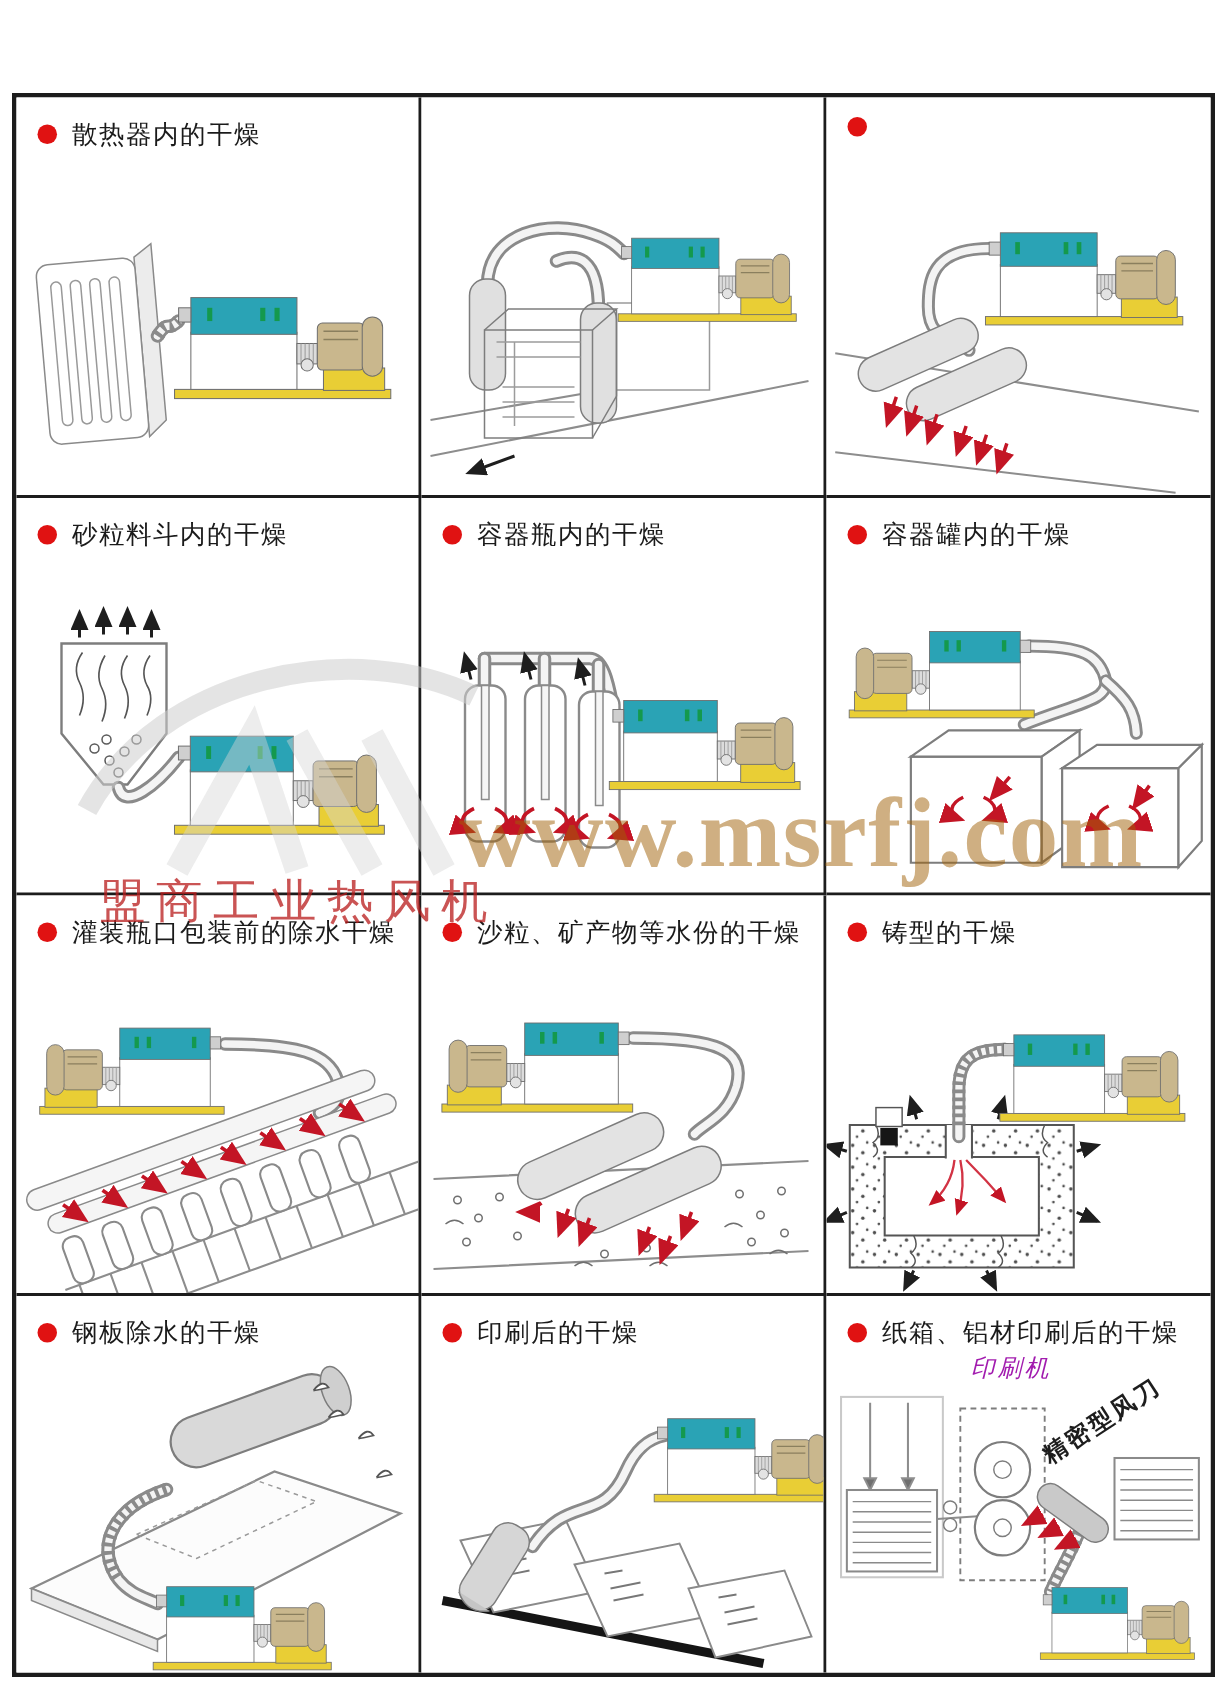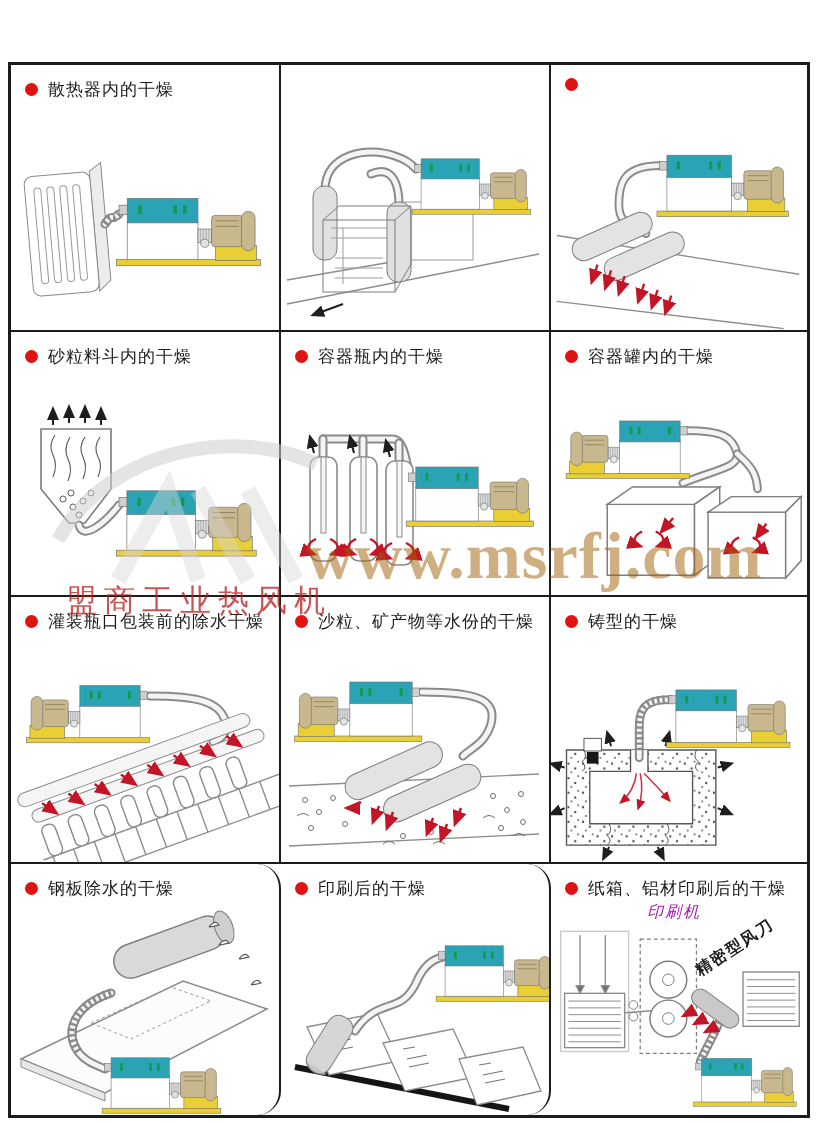--- a/index.html
+++ b/index.html
@@ -13,21 +13,21 @@
     display:grid;
     grid-template-columns:270px 270px 1fr;
     grid-template-rows:267px 265px 267px 1fr;
     background:#ffffff;z-index:1;
   }
   .cell{
     position:relative;border-right:2px solid #1c1c1c;border-bottom:2px solid #1c1c1c;
     box-sizing:border-box;overflow:hidden;background:#fff;
   }
   .cell.last-col{border-right:none;}
-  .cell.last-row{border-bottom:none;border-radius:24px;}
+  .cell.last-row{border-bottom:none;}
   .cell-title{
     position:absolute;top:13px;left:14px;right:6px;display:flex;align-items:center;gap:10px;
     z-index:3;
   }
   .bullet{width:13px;height:13px;border-radius:50%;background:#e01212;flex:0 0 13px;}
   .title-text{
     font-size:17px;color:#1a1a1a;font-weight:500;letter-spacing:1px;white-space:nowrap;
   }
   .illus{position:absolute;left:0;bottom:0;width:100%;height:222px;z-index:2;}
   .illus svg{width:100%;height:100%;display:block;}

